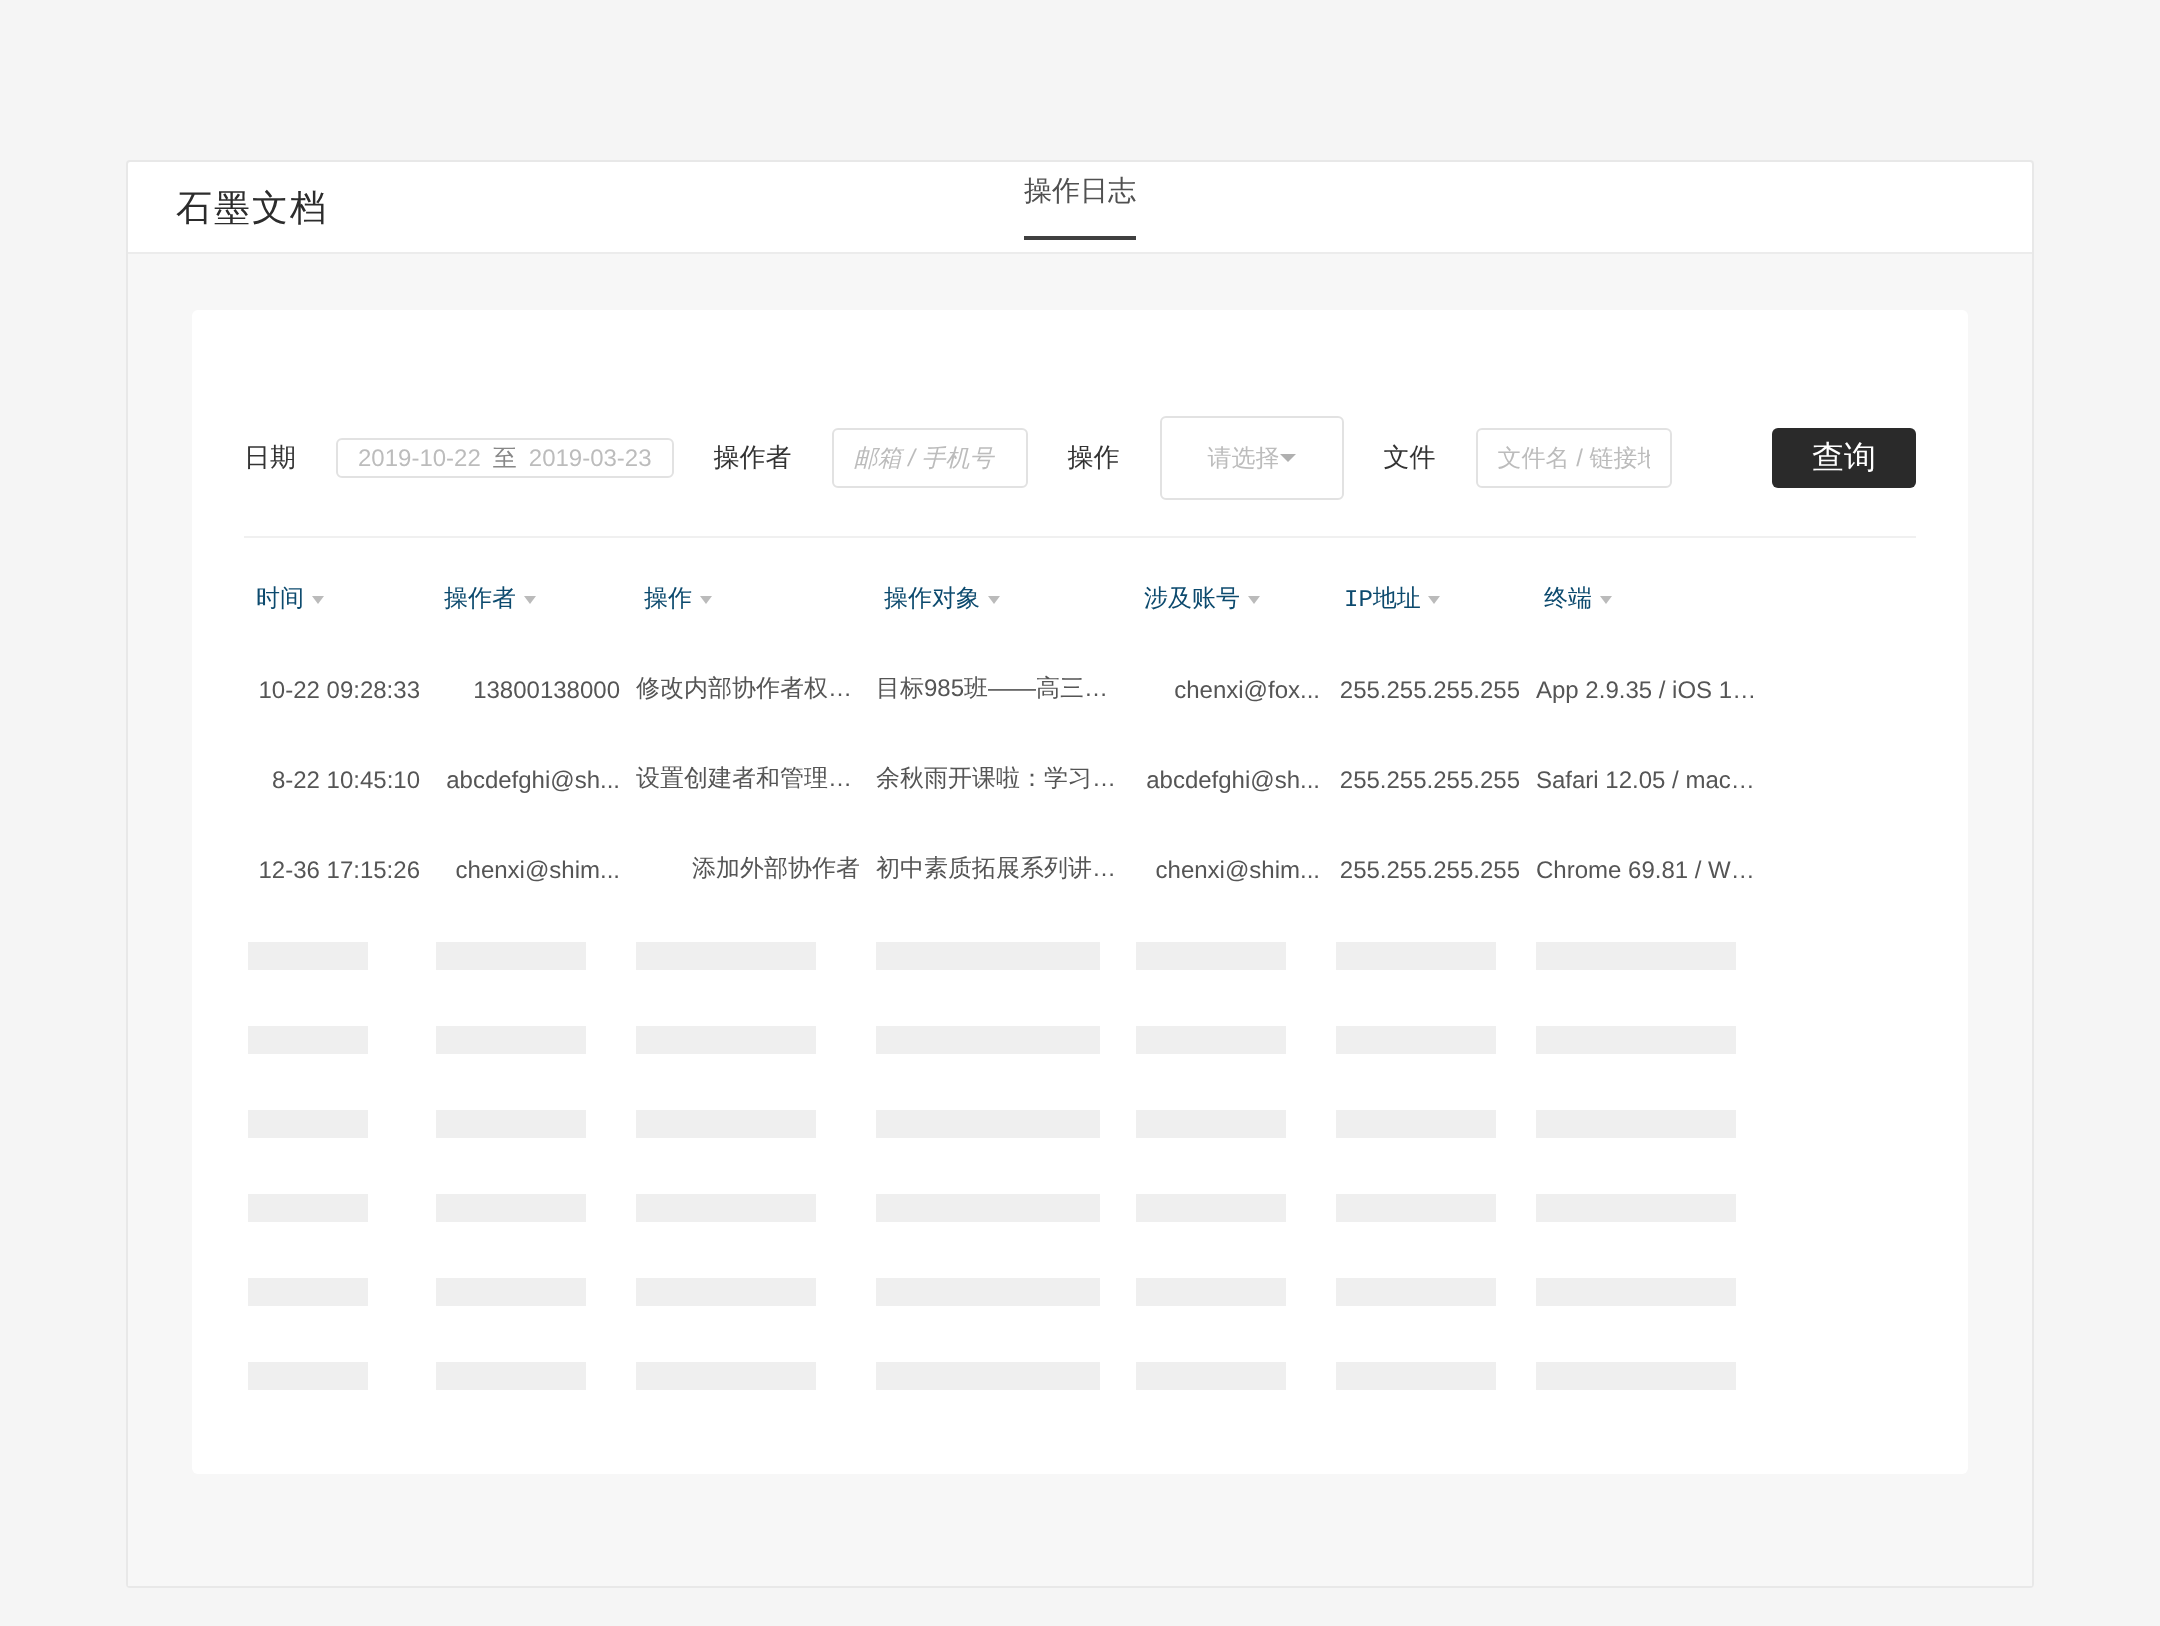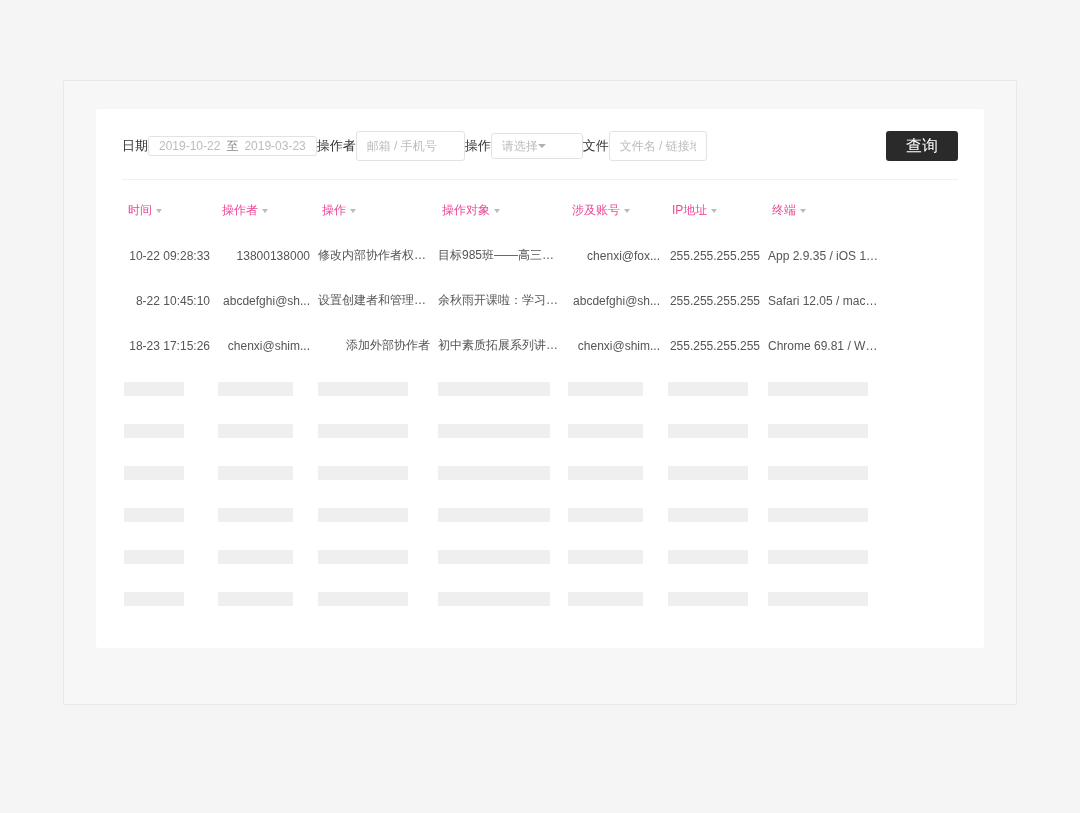--- a/index.html
+++ b/index.html
@@ -50,24 +50,25 @@
       padding: 28px 32px 56px 32px;
     }
     .card {
       background: #fff;
       border-radius: 3px;
       padding: 22px 26px 28px 26px;
     }
     .filters {
       display: flex;
       align-items: center;
-      gap: 0;
+      gap: 20px;
       flex-wrap: nowrap;
       border-bottom: 1px solid #f0f0f0;
       padding-bottom: 18px;
+      margin-top: 31px;
     }
     .filter-label {
       font-size: 13px;
       color: #333;
       flex: 0 0 auto;
     }
     .date-range {
       display: flex;
       align-items: center;
       border: 1px solid #e2e2e2;
@@ -87,29 +88,29 @@
       border-radius: 3px;
       height: 30px;
       font-size: 12px;
       color: #333;
       padding: 0 10px;
       outline: none;
     }
     .text-input::placeholder {
       color: #bcbcbc;
     }
-    .operator-input { width: 109px; }
+    .operator-input { width: 98px; font-style: italic; }
     .file-input { width: 98px; }
     .select-box {
       display: flex;
       align-items: center;
-      justify-content: flex-start;
+      justify-content: center;
       border: 1px solid #e2e2e2;
       border-radius: 3px;
-      height: 26px;
+      height: 42px;
       padding: 0 10px;
       width: 92px;
       font-size: 12px;
       color: #bcbcbc;
       cursor: pointer;
     }
     .caret {
       width: 0;
       height: 0;
       border-left: 4px solid transparent;
@@ -131,22 +132,23 @@
       margin-top: 14px;
     }
     .thead, .trow {
       display: grid;
       grid-template-columns: 94px 100px 120px 130px 100px 100px 120px;
       gap: 0;
       align-items: center;
       font-size: 12px;
     }
     .thead {
-      color: #ec4899;
+      color: #0c4a6e;
       padding: 8px 0 14px 6px;
+      font-family: Liberation Mono, monospace;
     }
     .th {
       display: flex;
       align-items: center;
       gap: 4px;
     }
     .sort-icon {
       width: 0;
       height: 0;
       border-left: 3px solid transparent;
@@ -180,20 +182,24 @@
     .placeholder-row > div:nth-child(4) .ph { width: 112px; }
     .placeholder-row > div:nth-child(5) .ph { width: 75px; }
     .placeholder-row > div:nth-child(6) .ph { width: 80px; }
     .placeholder-row > div:nth-child(7) .ph { width: 100px; }
   </style>
 </head>
 <body>
 
 <div class="outer-container">
   <div class="main-panel">
+    <div class="header">
+      <div class="brand">石墨文档</div>
+      <div class="tab-title">操作日志</div>
+    </div>
 
     <div class="body-area">
       <div class="card">
 
         <div class="filters">
           <span class="filter-label">日期</span>
           <div class="date-range">
             <span>2019-10-22</span>
             <span class="date-sep">至</span>
             <span>2019-03-23</span>
@@ -259,21 +265,21 @@
               <div class="trow">
                 <div class="cell">8-22 10:45:10</div>
                 <div class="cell">abcdefghi@sh...</div>
                 <div class="cell">设置创建者和管理员...</div>
                 <div class="cell">余秋雨开课啦：学习中国...</div>
                 <div class="cell">abcdefghi@sh...</div>
                 <div class="cell">255.255.255.255</div>
                 <div class="cell">Safari 12.05 / macOS...</div>
               </div>
               <div class="trow">
-                <div class="cell">18-23 17:15:26</div>
+                <div class="cell">12-36 17:15:26</div>
                 <div class="cell">chenxi@shim...</div>
                 <div class="cell">添加外部协作者</div>
                 <div class="cell">初中素质拓展系列讲座...</div>
                 <div class="cell">chenxi@shim...</div>
                 <div class="cell">255.255.255.255</div>
                 <div class="cell">Chrome 69.81 / Wind...</div>
               </div>
             </div>
           <div id="placeholders">
               <div class="placeholder-row">

